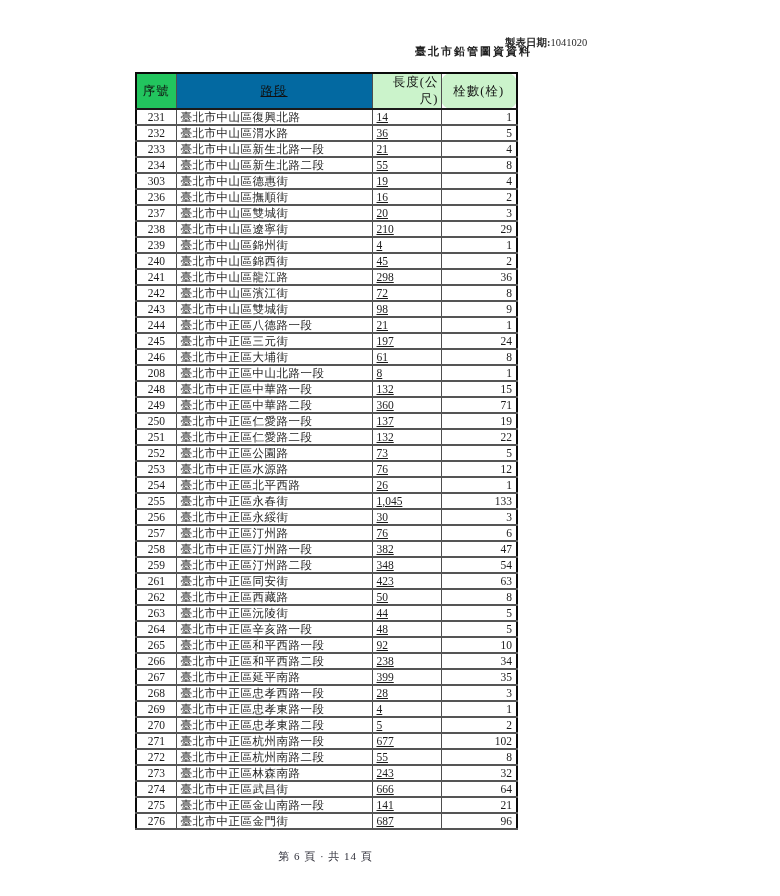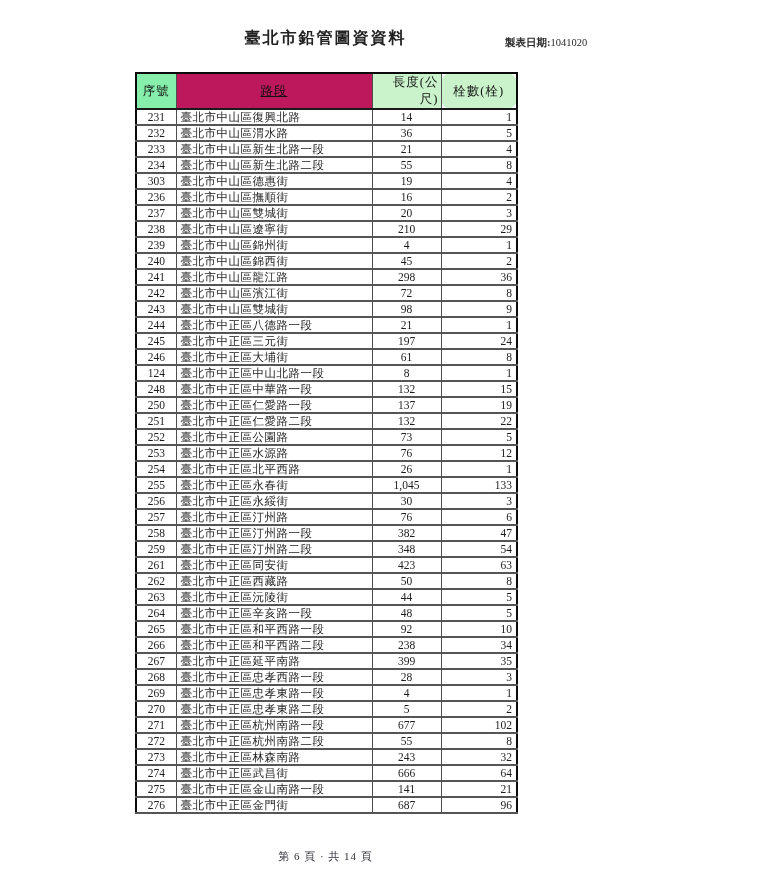--- a/index.html
+++ b/index.html
@@ -6,22 +6,22 @@
   body {
     width:780px; height:896px;
     background:#ffffff;
     font-family:"Liberation Serif","DejaVu Serif",serif;
     color:#1d1d1d;
     position:relative;
     overflow:hidden;
   }
   .page-title {
     position:absolute; top:28px; left:135px; width:381px;
-    margin:0; text-align:center;
-    font-size:16px; font-weight:bold; letter-spacing:2px;
+    margin:16px; text-align:right;
+    font-size:11px; font-weight:bold; letter-spacing:2px;
     color:#222;
   }
   .report-date {
     position:absolute; top:36px; left:505px;
     font-size:10.5px; color:#2a2a2a; white-space:nowrap;
   }
   .report-date .lbl { font-weight:bold; }
   table.lead-table {
     position:absolute; top:72px; left:135px;
     width:381px; table-layout:fixed;
@@ -40,21 +40,21 @@
   table.lead-table td {
     font-size:11.5px; height:14px; line-height:14px;
     padding:0 4px;
     border:1px solid #4e4e4e;
     border-bottom:2px solid #555555;
     white-space:nowrap; overflow:hidden;
     color:#1c1c1c;
   }
   td.c-no   { text-align:center; }
   td.c-road { text-align:left; letter-spacing:0.5px;margin-top:41px; }
-  td.c-len  { text-align:center; }
+  td.c-len  { text-align:left;text-decoration:underline; }
   td.c-tap  { text-align:right; }
   .page-footer {
     position:absolute; top:849px; left:135px; width:381px;
     text-align:center; font-size:11px; color:#32323c;
     letter-spacing:1px;
   }
 </style>
 </head>
 <body>
 
@@ -66,22 +66,22 @@
 
 <table class="lead-table">
   <colgroup>
     <col style="width:40px">
       <col style="width:196px">
       <col style="width:69px">
       <col style="width:76px">
   </colgroup>
   <thead>
     <tr>
-      <th style="background: #86efac;">序號</th>
-      <th style="background: #be185d; text-decoration: underline;">路段</th>
+      <th style="background: #22c55e;">序號</th>
+      <th style="background: #0369a1; text-decoration: underline;">路段</th>
       <th style="background: rgb(203, 243, 203); text-align: right;">長度(公尺)</th>
       <th style="background: rgb(203, 243, 203); border-radius: 10px;">栓數(栓)</th>
     </tr>
   </thead>
   <tbody>
       <tr>
     <td class="c-no">231</td>
     <td class="c-road">臺北市中山區復興北路</td>
     <td class="c-len">14</td>
     <td class="c-tap">1</td>
@@ -170,32 +170,38 @@
     <td class="c-len">197</td>
     <td class="c-tap">24</td>
   </tr>
       <tr>
     <td class="c-no">246</td>
     <td class="c-road">臺北市中正區大埔街</td>
     <td class="c-len">61</td>
     <td class="c-tap">8</td>
   </tr>
       <tr>
-    <td class="c-no">124</td>
+    <td class="c-no">208</td>
     <td class="c-road">臺北市中正區中山北路一段</td>
     <td class="c-len">8</td>
     <td class="c-tap">1</td>
   </tr>
       <tr>
     <td class="c-no">248</td>
     <td class="c-road">臺北市中正區中華路一段</td>
     <td class="c-len">132</td>
     <td class="c-tap">15</td>
   </tr>
       <tr>
+    <td class="c-no">249</td>
+    <td class="c-road">臺北市中正區中華路二段</td>
+    <td class="c-len">360</td>
+    <td class="c-tap">71</td>
+  </tr>
+      <tr>
     <td class="c-no">250</td>
     <td class="c-road">臺北市中正區仁愛路一段</td>
     <td class="c-len">137</td>
     <td class="c-tap">19</td>
   </tr>
       <tr>
     <td class="c-no">251</td>
     <td class="c-road">臺北市中正區仁愛路二段</td>
     <td class="c-len">132</td>
     <td class="c-tap">22</td>

